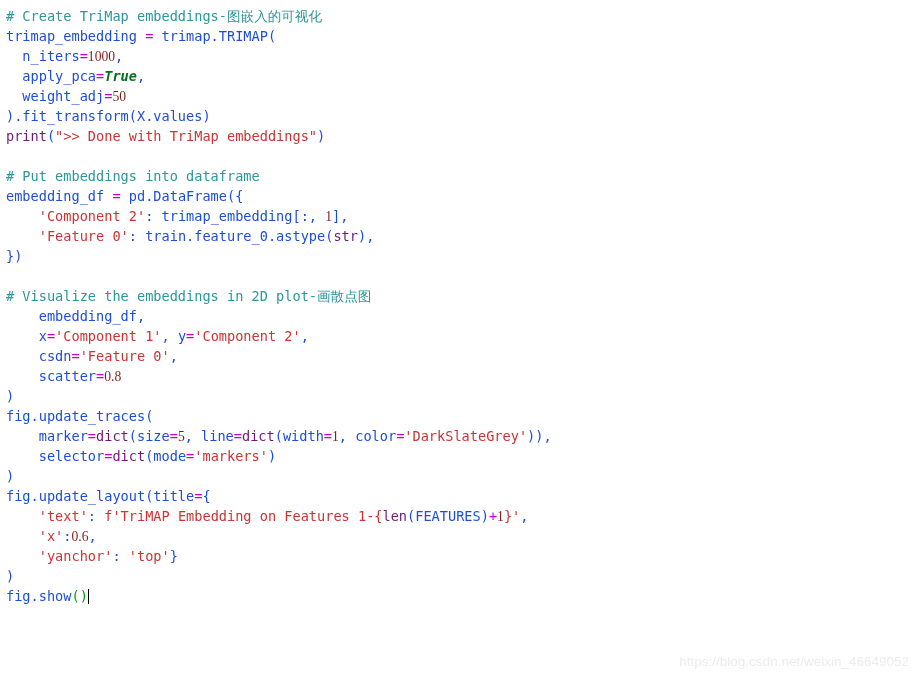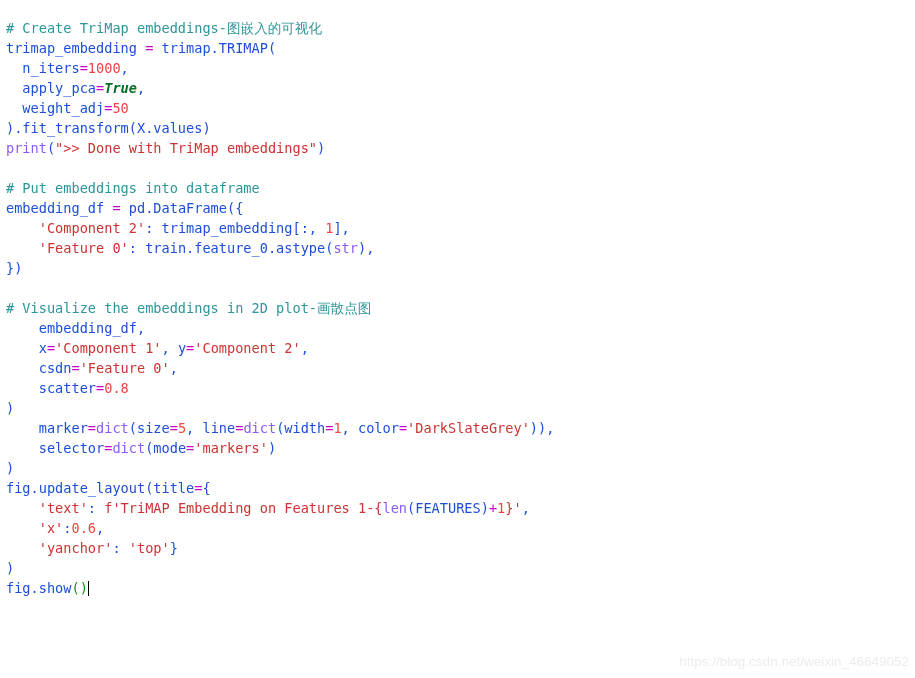--- a/index.html
+++ b/index.html
@@ -11,42 +11,42 @@
     width: 915px;
     height: 678px;
     overflow: hidden;
     font-family: "DejaVu Sans Mono", "Liberation Mono", monospace;
   }
   #code-block {
     position: relative;
     width: 915px;
     height: 678px;
     box-sizing: border-box;
-    padding: 18px 0 0 6px;
+    padding: 6px 0 0 6px;
     background: #ffffff;
   }
   .code-line {
     font-family: "DejaVu Sans Mono", "Liberation Mono", monospace;
     font-size: 13.6px;
     line-height: 20px;
     height: 20px;
     white-space: pre;
     color: #3a3a3a;
     letter-spacing: 0px;
     -webkit-font-smoothing: antialiased;
   }
   .code-line.blank {
     height: 20px;
   }
 
   
   .tok-comment  { color: #2e9599; }
   .tok-string   { color: #cc3333; }
-  .tok-number   { color: #ef4444; }
-  .tok-builtin  { color: #8b5cf6; }
+  .tok-number   { color: #7f1d1d; font-family: Liberation Serif, serif; }
+  .tok-builtin  { color: #701a75; }
   .tok-keyword  { color: #007020; font-weight: bold; font-style: italic; }
   .tok-operator { color: #cc00cc; }
   .tok-plain    { color: #1d4ed8; }
   .tok-bracket  { color: #00a000; }
 
   
   .caret {
     display: inline-block;
     width: 1px;
     height: 15px;
@@ -86,20 +86,21 @@
       <div class="code-line"><span class="tok-plain">    </span><span class="tok-string">'Component 2'</span><span class="tok-plain">: trimap_embedding[:, </span><span class="tok-number">1</span><span class="tok-plain">],</span></div>
       <div class="code-line"><span class="tok-plain">    </span><span class="tok-string">'Feature 0'</span><span class="tok-plain">: train.feature_0.astype(</span><span class="tok-builtin">str</span><span class="tok-plain">),</span></div>
       <div class="code-line"><span class="tok-plain">})</span></div>
       <div class="code-line blank"></div>
       <div class="code-line"><span class="tok-comment"># Visualize the embeddings in 2D plot-画散点图</span></div>
       <div class="code-line"><span class="tok-plain">    embedding_df,</span></div>
       <div class="code-line"><span class="tok-plain">    x</span><span class="tok-operator">=</span><span class="tok-string">'Component 1'</span><span class="tok-plain">, y</span><span class="tok-operator">=</span><span class="tok-string">'Component 2'</span><span class="tok-plain">,</span></div>
       <div class="code-line"><span class="tok-plain">    csdn</span><span class="tok-operator">=</span><span class="tok-string">'Feature 0'</span><span class="tok-plain">,</span></div>
       <div class="code-line"><span class="tok-plain">    scatter</span><span class="tok-operator">=</span><span class="tok-number">0.8</span></div>
       <div class="code-line"><span class="tok-plain">)</span></div>
+      <div class="code-line"><span class="tok-plain">fig.update_traces(</span></div>
       <div class="code-line"><span class="tok-plain">    marker</span><span class="tok-operator">=</span><span class="tok-builtin">dict</span><span class="tok-plain">(size</span><span class="tok-operator">=</span><span class="tok-number">5</span><span class="tok-plain">, line</span><span class="tok-operator">=</span><span class="tok-builtin">dict</span><span class="tok-plain">(width</span><span class="tok-operator">=</span><span class="tok-number">1</span><span class="tok-plain">, color</span><span class="tok-operator">=</span><span class="tok-string">'DarkSlateGrey'</span><span class="tok-plain">)),</span></div>
       <div class="code-line"><span class="tok-plain">    selector</span><span class="tok-operator">=</span><span class="tok-builtin">dict</span><span class="tok-plain">(mode</span><span class="tok-operator">=</span><span class="tok-string">'markers'</span><span class="tok-plain">)</span></div>
       <div class="code-line"><span class="tok-plain">)</span></div>
       <div class="code-line"><span class="tok-plain">fig.update_layout(title</span><span class="tok-operator">=</span><span class="tok-plain">{</span></div>
       <div class="code-line"><span class="tok-plain">    </span><span class="tok-string">'text'</span><span class="tok-plain">: </span><span class="tok-string">f'TriMAP Embedding on Features 1-{</span><span class="tok-builtin">len</span><span class="tok-plain">(FEATURES)</span><span class="tok-operator">+</span><span class="tok-number">1</span><span class="tok-string">}'</span><span class="tok-plain">,</span></div>
       <div class="code-line"><span class="tok-plain">    </span><span class="tok-string">'x'</span><span class="tok-plain">:</span><span class="tok-number">0.6</span><span class="tok-plain">,</span></div>
       <div class="code-line"><span class="tok-plain">    </span><span class="tok-string">'yanchor'</span><span class="tok-plain">: </span><span class="tok-string">'top'</span><span class="tok-plain">}</span></div>
       <div class="code-line"><span class="tok-plain">)</span></div>
       <div class="code-line"><span class="tok-plain">fig.show</span><span class="tok-bracket">()</span><span class="caret"></span></div>
     </div>

